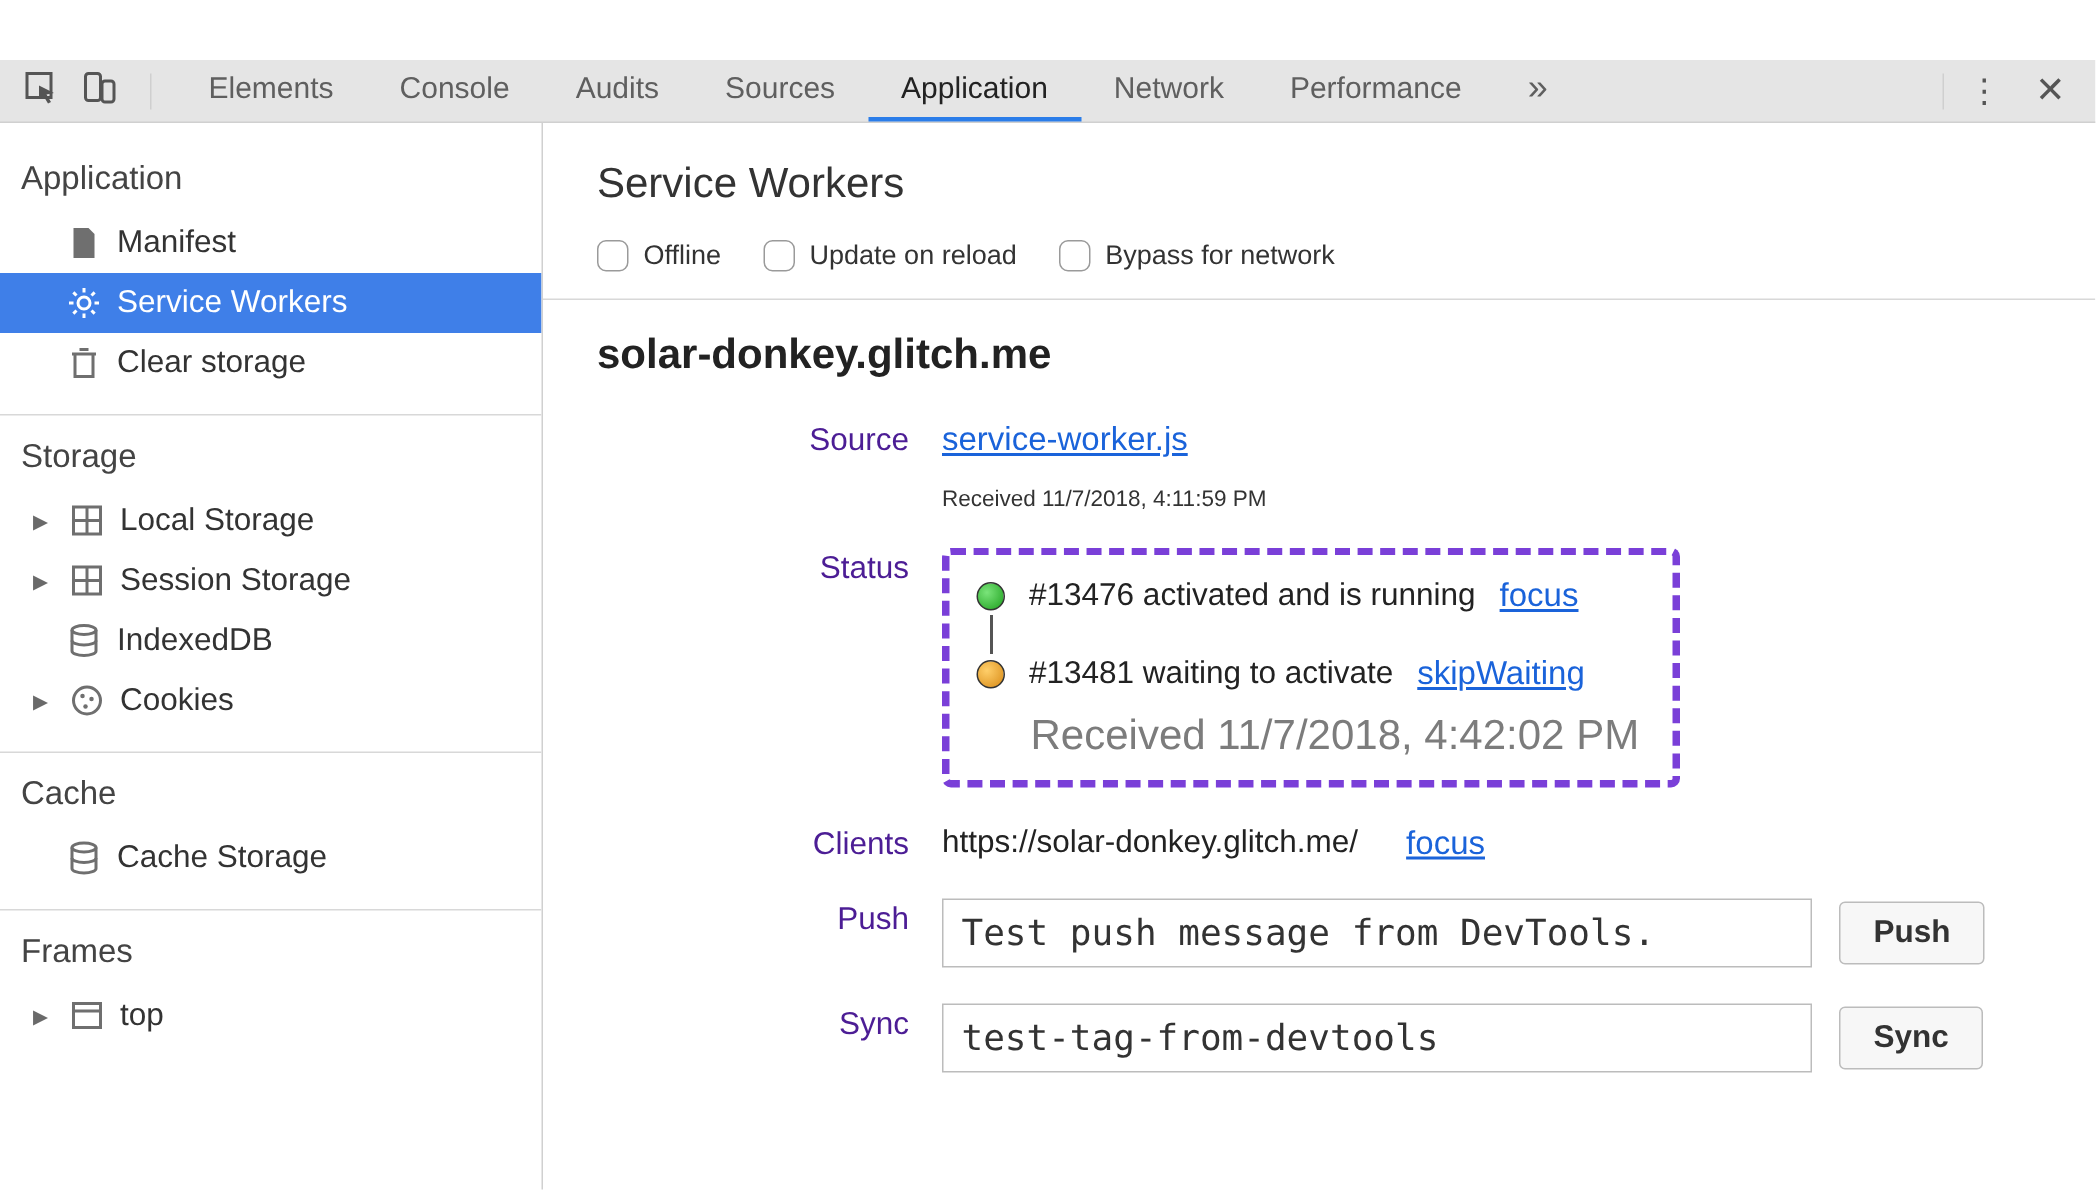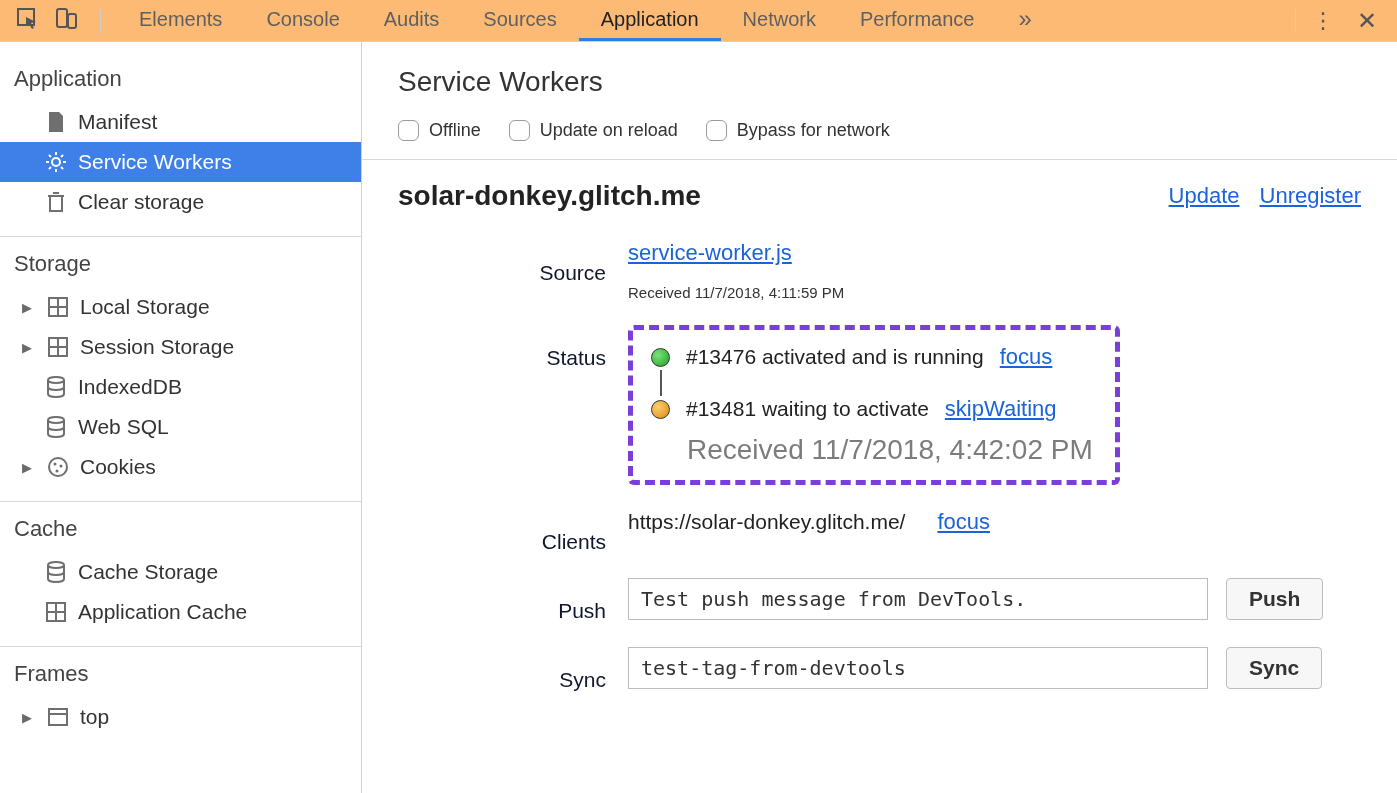--- a/index.html
+++ b/index.html
@@ -10,22 +10,23 @@
     background: #fff;
     width: 1397px;
     height: 793px;
     overflow: hidden;
   }
   .toolbar {
     display: flex;
     align-items: center;
     height: 42px;
     border-bottom: 1px solid #d0d0d0;
-    background: #fdba74;
+    background: #e5e5e5;
     padding: 0 10px;
+    margin-top: 40px;
   }
   .toolbar .left-icons { display: flex; align-items: center; gap: 14px; padding: 0 6px; }
   .toolbar .divider { width: 1px; height: 24px; background: #cfcfcf; margin: 0 16px; }
   .tabs { display: flex; align-items: stretch; height: 100%; flex: 1; }
   .tab {
     padding: 0 22px;
     display: flex;
     align-items: center;
     color: #5f5f5f;
     font-size: 20px;
@@ -75,21 +76,21 @@
   }
   .hr { height: 1px; background: #d8d8d8; margin: 14px -36px 20px -36px; }
   .origin-row {
     display: flex; justify-content: space-between; align-items: center; margin-bottom: 28px;
   }
   .origin { font-weight: 600; font-size: 28px; color: #222; text-align: right; }
   .links { display: flex; gap: 20px; }
   .link { color: #1a63da; text-decoration: underline; font-size: 22px; cursor: pointer; }
   .field-row { display: flex; align-items: flex-start; margin-bottom: 24px; }
   .field-label {
-    width: 230px; text-align: right; color: #0f172a; font-size: 21px; padding-right: 22px; padding-top: 2px; margin-top: 19px;
+    width: 230px; text-align: right; color: #4c1d95; font-size: 21px; padding-right: 22px; padding-top: 2px;
   }
   .field-val { flex: 1; font-size: 21px; color: #222; }
   .received { color: #333; font-size: 15px; margin-top: 18px; }
   .status-box {
     border: 5px dashed #7a3fd8;
     border-radius: 6px;
     padding: 14px 22px 14px 18px;
     display: inline-block;
   }
   .status-line { display: flex; align-items: center; gap: 16px; font-size: 21px; color: #222; }
@@ -98,21 +99,21 @@
   }
   .dot.green { background: radial-gradient(circle at 35% 35%, #7ae47a, #1ea01e); }
   .dot.orange { background: radial-gradient(circle at 35% 35%, #ffcf6a, #d88a16); }
   .status-connector {
     position: relative; height: 26px; margin-left: 9px; border-left: 2px solid #555;
   }
   .status-received { font-size: 28px; color: #7c7c7c; margin-top: 12px; margin-left: 36px; }
   .client-row { display: flex; align-items: center; gap: 32px; font-size: 21px; }
   .textin {
     font-family: Menlo, Consolas, monospace;
-    font-size: 20px;
+    font-size: 24px;
     padding: 8px 12px;
     border: 1px solid #bcbcbc;
     width: 580px;
     color: #333;
   }
   .btn {
     font-size: 21px; padding: 8px 22px; border: 1px solid #bcbcbc; background: #f7f7f7;
     border-radius: 4px; cursor: pointer; font-weight: 600; color: #333;
   }
   .field-input { display: flex; gap: 18px; align-items: center; }
@@ -199,55 +200,40 @@
       <span>Session Storage</span>
     </div>
     <div class="tree-item indent">
       <span class="icon"><svg class="ico-svg" viewBox="0 0 24 24">
             <ellipse cx="12" cy="5" rx="8" ry="3" fill="none" stroke="#6f6f6f" stroke-width="2"></ellipse>
             <path d="M4 5v14c0 1.7 3.6 3 8 3s8-1.3 8-3V5" fill="none" stroke="#6f6f6f" stroke-width="2"></path>
             <path d="M4 12c0 1.7 3.6 3 8 3s8-1.3 8-3" fill="none" stroke="#6f6f6f" stroke-width="2"></path>
           </svg></span>
       <span>IndexedDB</span>
     </div>
-    <div class="tree-item indent">
-      <span class="icon"><svg class="ico-svg" viewBox="0 0 24 24">
-            <ellipse cx="12" cy="5" rx="8" ry="3" fill="none" stroke="#6f6f6f" stroke-width="2"></ellipse>
-            <path d="M4 5v14c0 1.7 3.6 3 8 3s8-1.3 8-3V5" fill="none" stroke="#6f6f6f" stroke-width="2"></path>
-            <path d="M4 12c0 1.7 3.6 3 8 3s8-1.3 8-3" fill="none" stroke="#6f6f6f" stroke-width="2"></path>
-          </svg></span>
-      <span>Web SQL</span>
-    </div>
     <div class="tree-item">
       <span class="arrow">▶</span>
       <span class="icon"><svg class="ico-svg" viewBox="0 0 24 24">
             <circle cx="12" cy="12" r="9" fill="none" stroke="#6f6f6f" stroke-width="2"></circle>
             <circle cx="9" cy="9" r="1.5" fill="#6f6f6f"></circle>
             <circle cx="15" cy="11" r="1.5" fill="#6f6f6f"></circle>
             <circle cx="11" cy="16" r="1.5" fill="#6f6f6f"></circle>
           </svg></span>
       <span>Cookies</span>
     </div>
 
     <div class="group-sep"></div>
     <div class="group-title">Cache</div>
     <div class="tree-item indent">
       <span class="icon"><svg class="ico-svg" viewBox="0 0 24 24">
             <ellipse cx="12" cy="5" rx="8" ry="3" fill="none" stroke="#6f6f6f" stroke-width="2"></ellipse>
             <path d="M4 5v14c0 1.7 3.6 3 8 3s8-1.3 8-3V5" fill="none" stroke="#6f6f6f" stroke-width="2"></path>
             <path d="M4 12c0 1.7 3.6 3 8 3s8-1.3 8-3" fill="none" stroke="#6f6f6f" stroke-width="2"></path>
           </svg></span>
       <span>Cache Storage</span>
-    </div>
-    <div class="tree-item indent">
-      <span class="icon"><svg class="ico-svg" viewBox="0 0 24 24">
-            <rect x="3" y="3" width="18" height="18" fill="none" stroke="#6f6f6f" stroke-width="2"></rect>
-            <path d="M3 12h18M12 3v18" stroke="#6f6f6f" stroke-width="2"></path>
-          </svg></span>
-      <span>Application Cache</span>
     </div>
 
     <div class="group-sep"></div>
     <div class="group-title">Frames</div>
     <div class="tree-item">
       <span class="arrow">▶</span>
       <span class="icon"><svg class="ico-svg" viewBox="0 0 24 24">
             <rect x="3" y="4" width="18" height="16" fill="none" stroke="#6f6f6f" stroke-width="2"></rect>
             <path d="M3 9h18" stroke="#6f6f6f" stroke-width="2"></path>
           </svg></span>
@@ -270,24 +256,20 @@
       <label class="cb">
         <span class="cb-box"></span>
         <span>Bypass for network</span>
       </label>
     </div>
 
     <div class="hr"></div>
 
     <div class="origin-row">
       <div class="origin">solar-donkey.glitch.me</div>
-      <div class="links">
-        <span class="link">Update</span>
-        <span class="link">Unregister</span>
-      </div>
     </div>
 
     <div class="field-row">
       <div class="field-label">Source</div>
       <div class="field-val">
         <span class="link">service-worker.js</span>
         <div class="received">
           <span>Received</span>
           <span>11/7/2018, 4:11:59 PM</span>
         </div>

